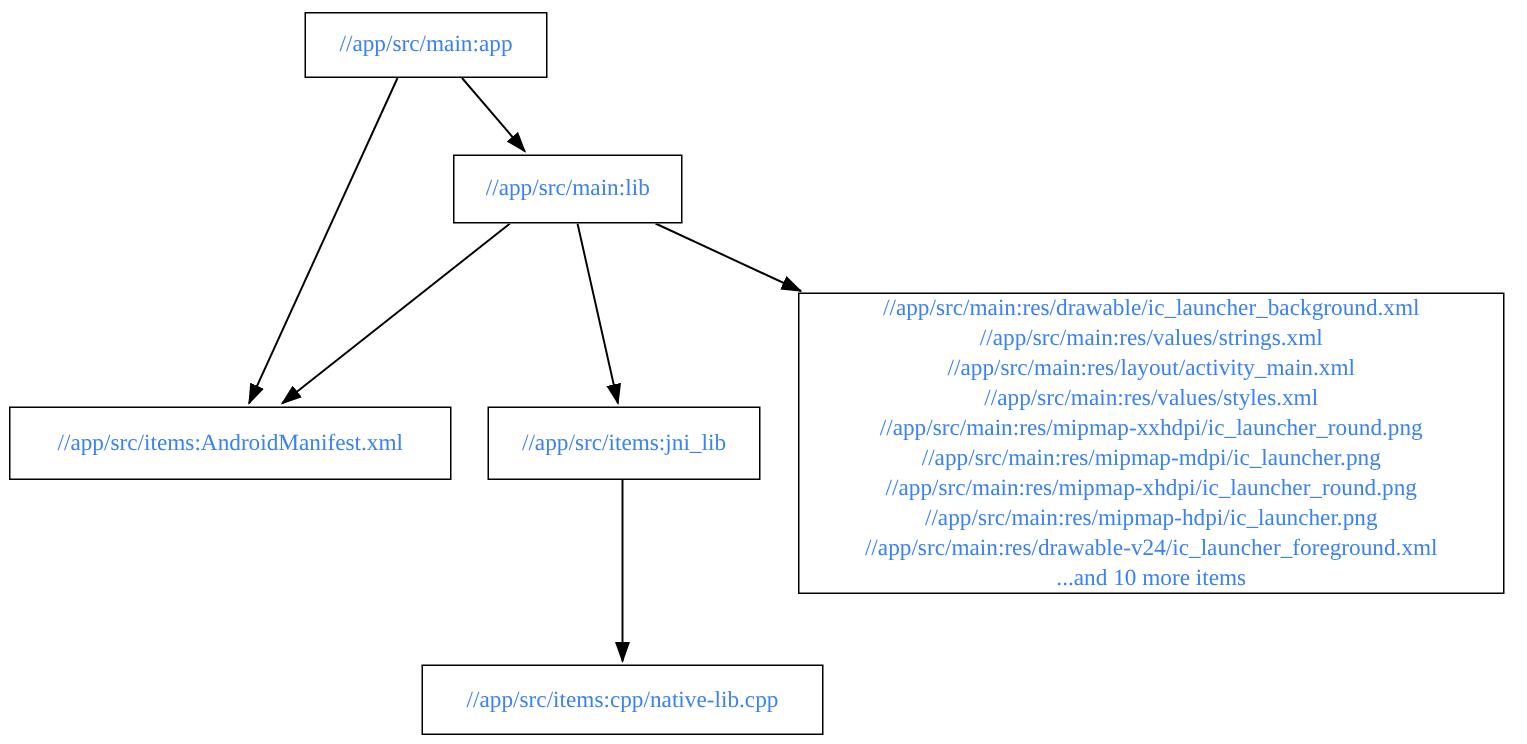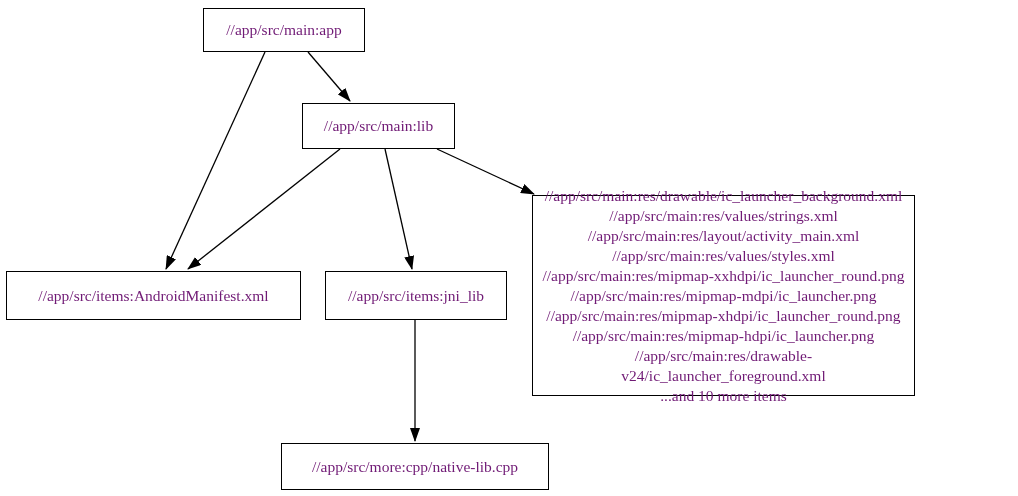--- a/index.html
+++ b/index.html
@@ -20,34 +20,34 @@
     left: 0;
     top: 0;
     width: 1018px;
     height: 496px;
   }
   .node {
     position: absolute;
     box-sizing: border-box;
     border: 1px solid #000000;
     background: #ffffff;
-    color: #701a75;
+    color: #3b82f6;
     display: flex;
     align-items: center;
     justify-content: center;
     text-align: center;
     font-size: 15.5px;
     white-space: pre-line;
     line-height: 20px;
   }
   .node-app        { left: 203px; top: 8px;   width: 162px; height: 44px; }
   .node-lib        { left: 302px; top: 103px; width: 153px; height: 46px; }
   .node-manifest   { left: 6px;   top: 271px; width: 295px; height: 49px; }
   .node-jni-lib    { left: 325px; top: 271px; width: 182px; height: 49px; }
-  .node-res-bundle { left: 532px; top: 195px; width: 383px; height: 201px; }
+  .node-res-bundle { left: 532px; top: 195px; width: 471px; height: 201px; }
   .node-native-lib { left: 281px; top: 443px; width: 268px; height: 47px; }
 </style>
 </head>
 <body>
 
 <div class="canvas">
 
   <svg class="edges" viewBox="0 0 1018 496" xmlns="http://www.w3.org/2000/svg">
     <defs>
       <marker id="arrow" markerUnits="userSpaceOnUse" markerWidth="14" markerHeight="10" refX="13" refY="5" orient="auto">
@@ -91,16 +91,16 @@
 //app/src/main:res/values/styles.xml
 //app/src/main:res/mipmap-xxhdpi/ic_launcher_round.png
 //app/src/main:res/mipmap-mdpi/ic_launcher.png
 //app/src/main:res/mipmap-xhdpi/ic_launcher_round.png
 //app/src/main:res/mipmap-hdpi/ic_launcher.png
 //app/src/main:res/drawable-v24/ic_launcher_foreground.xml
 ...and 10 more items</span>
   </div>
 
   <div class="node node-native-lib">
-    <span>//app/src/more:cpp/native-lib.cpp</span>
+    <span>//app/src/items:cpp/native-lib.cpp</span>
   </div>
 
 </div>
 
 </body></html>

